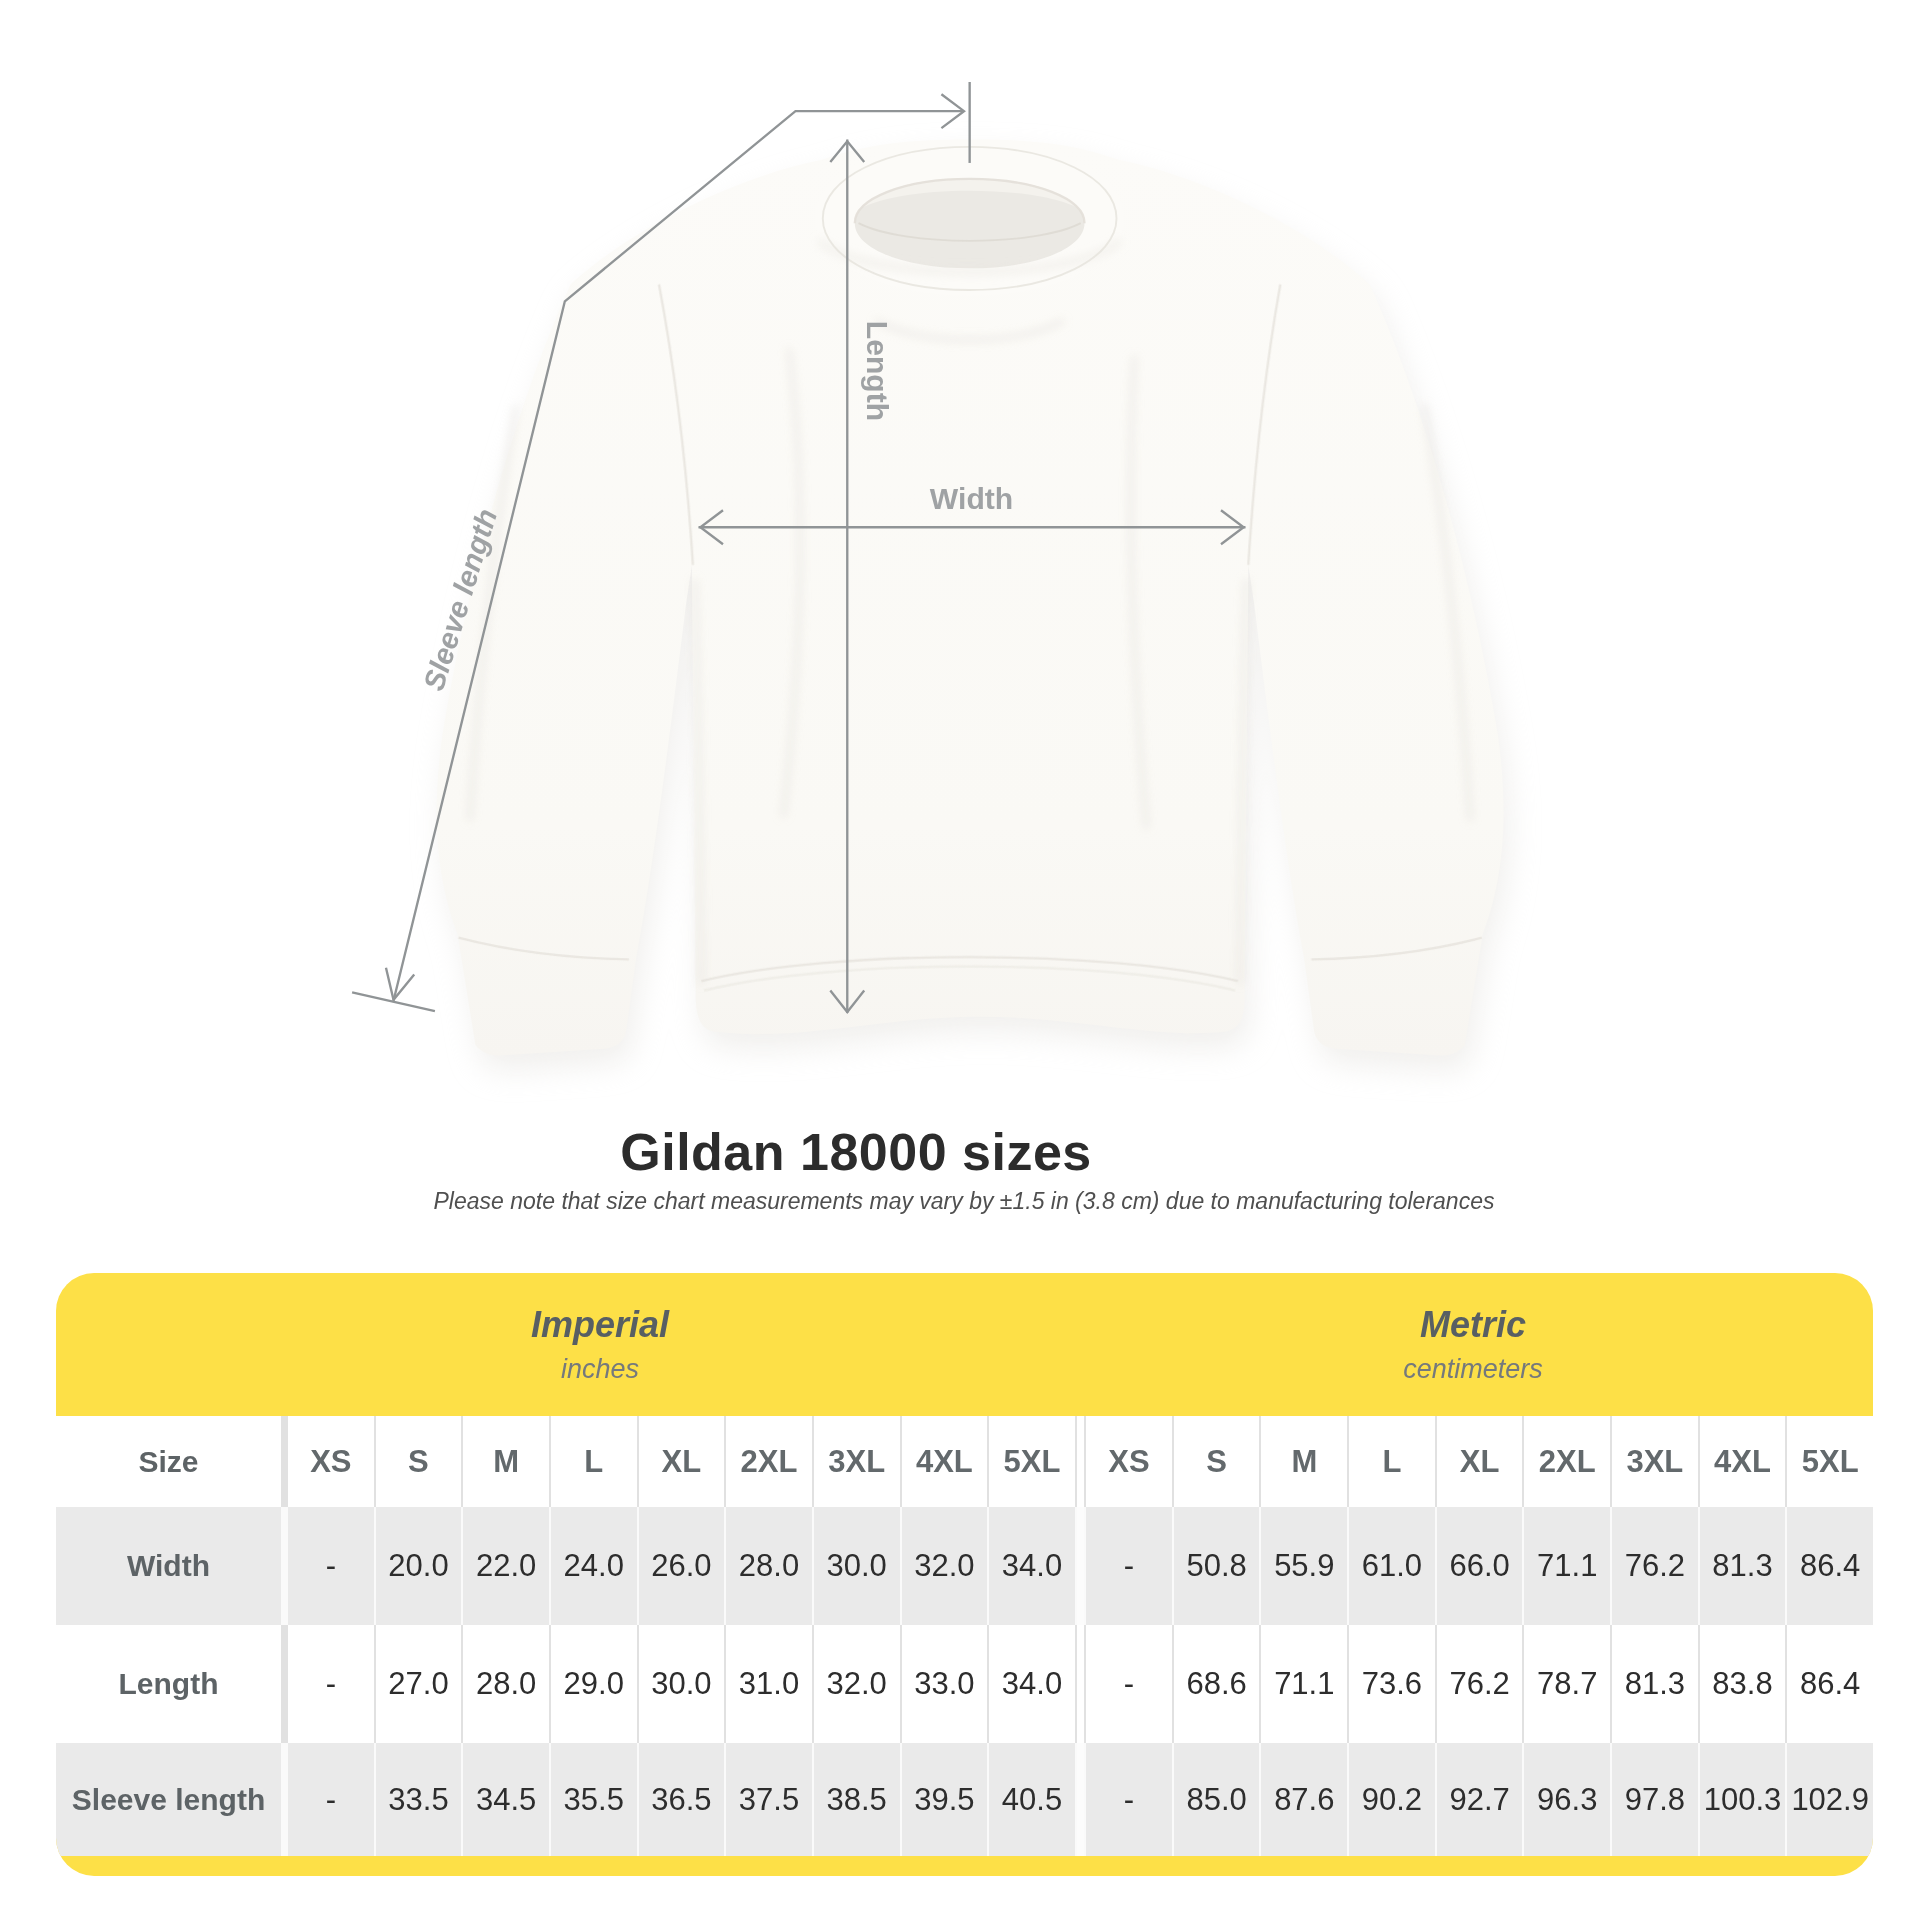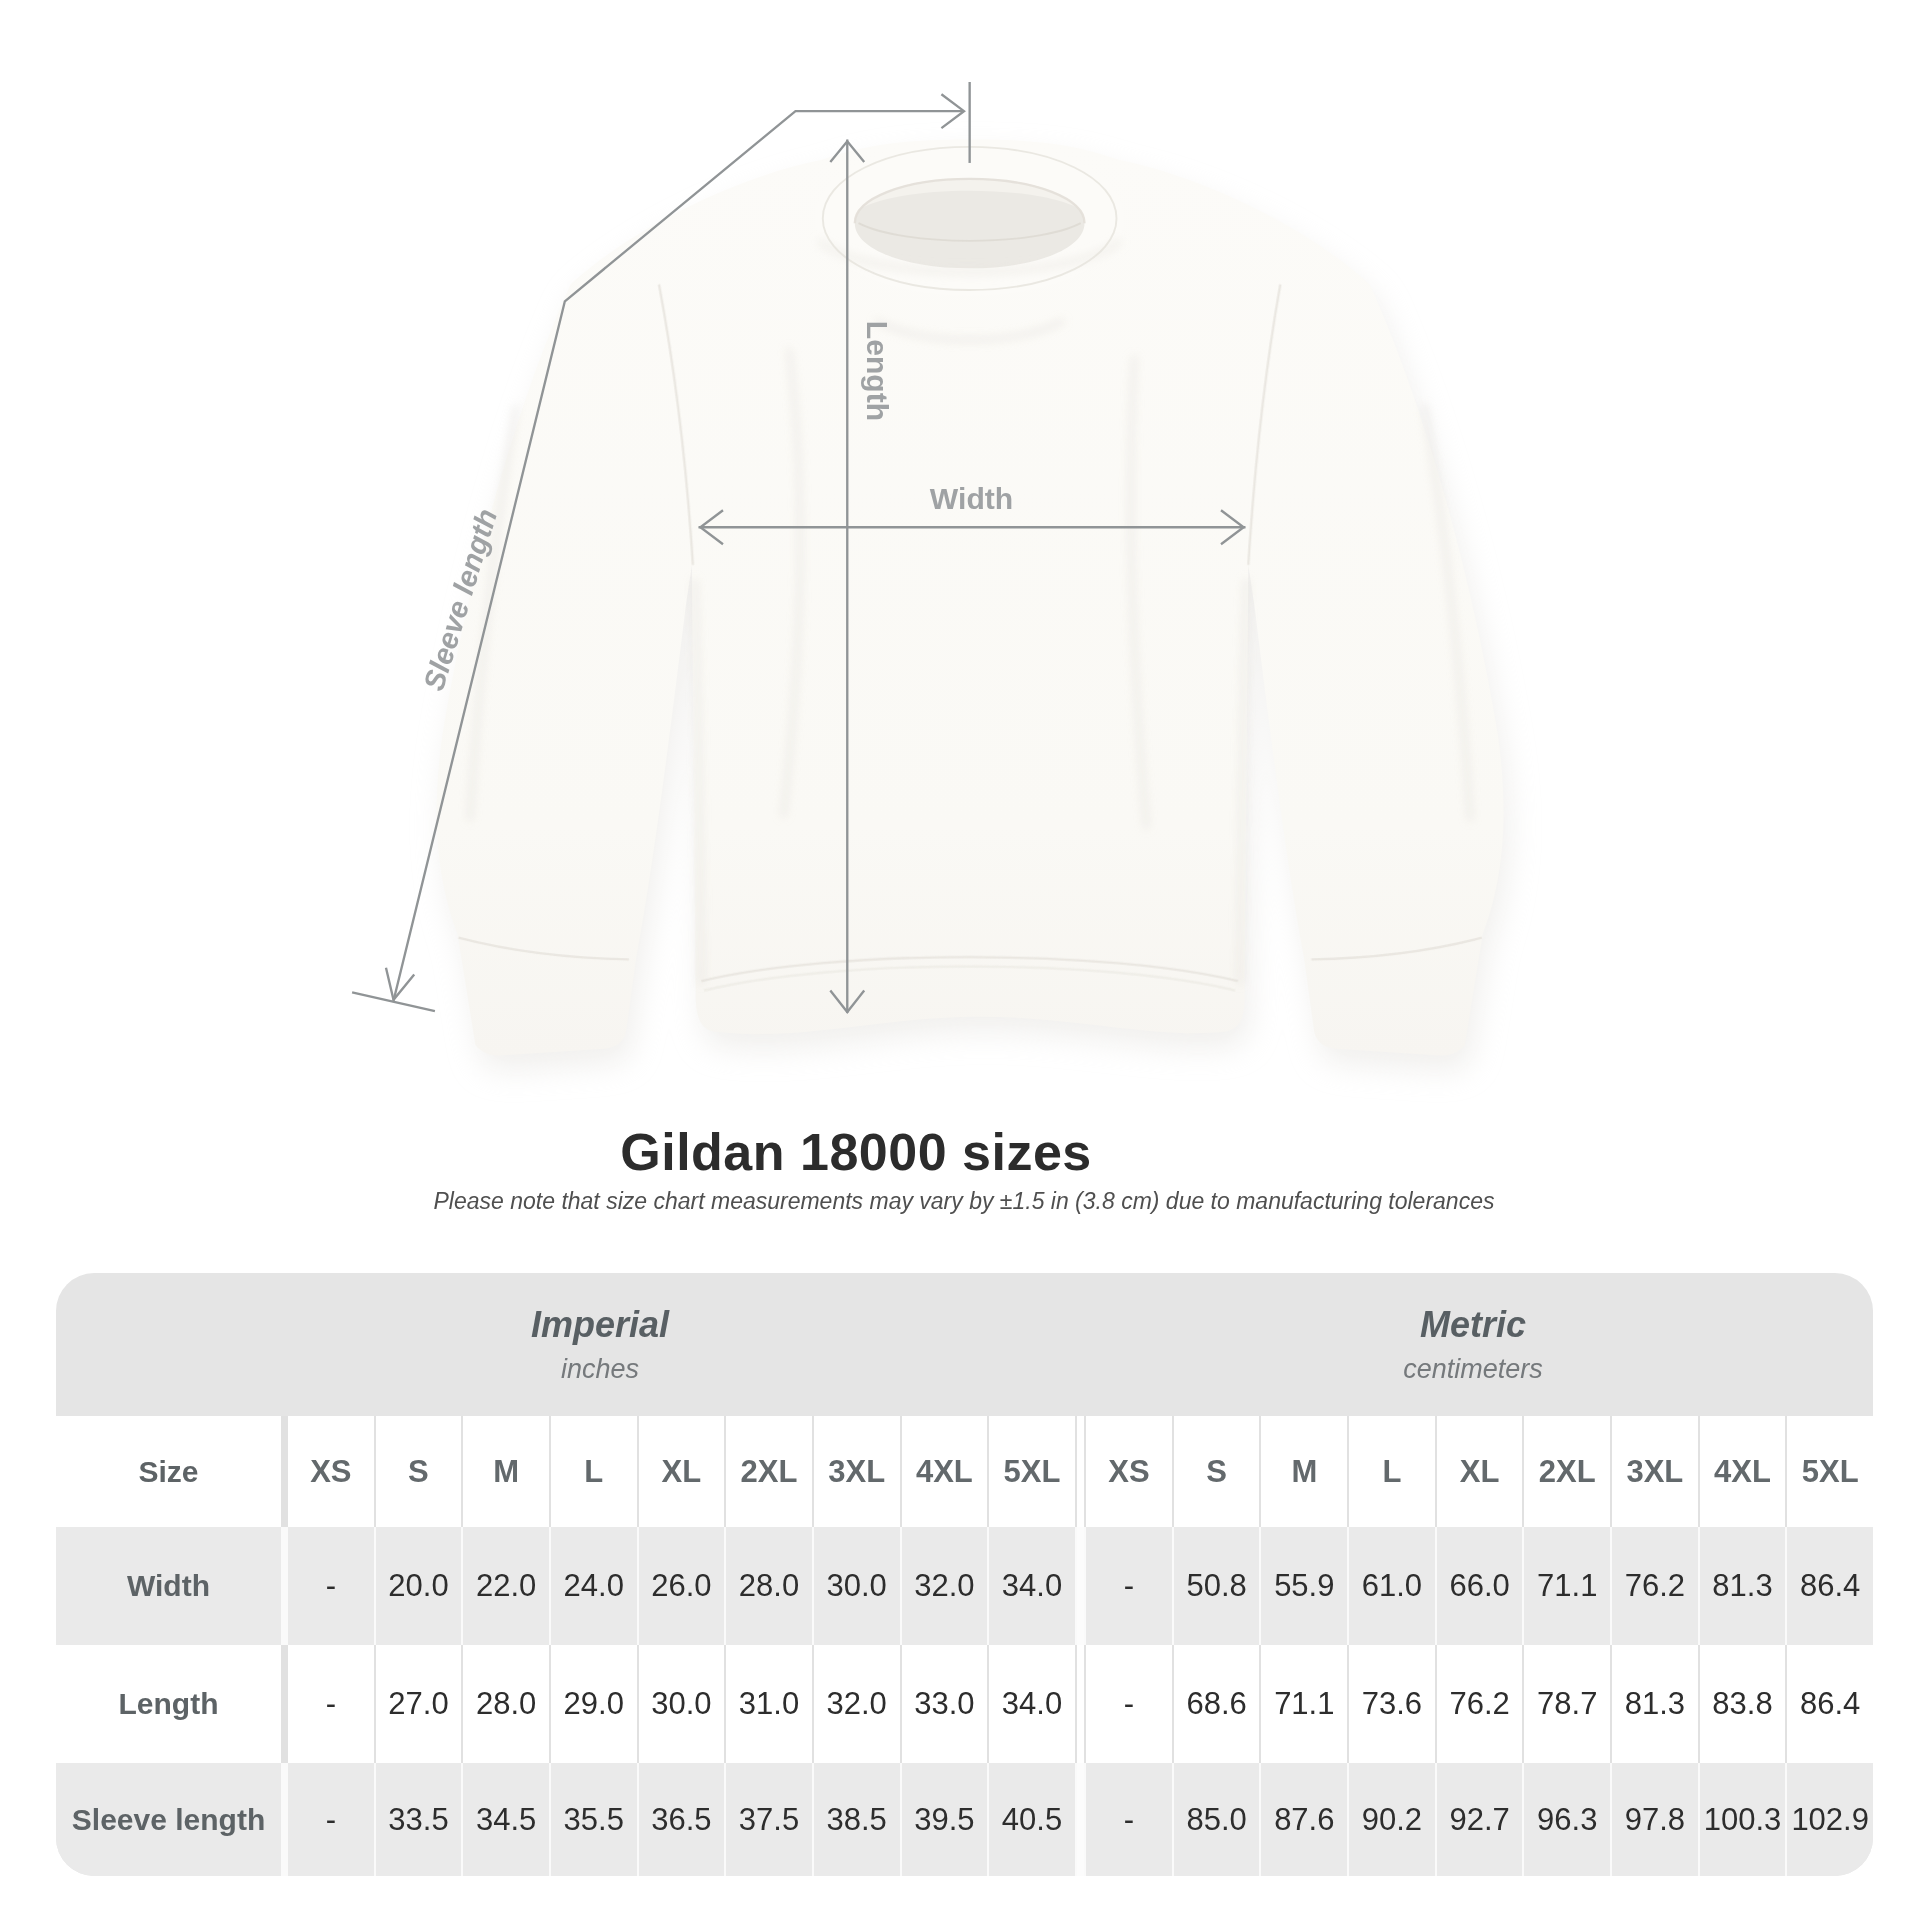--- a/index.html
+++ b/index.html
@@ -17,35 +17,35 @@
     font-size:52px;font-weight:700;color:#2c2c2c;letter-spacing:0.5px;
   }
   .page-subtitle{
     position:absolute;left:0;top:1188px;width:1928px;text-align:center;
     font-size:23px;font-style:italic;color:#4f4f4f;
   }
 
   
   .size-table{
     position:absolute;left:56px;top:1273px;width:1817px;height:603px;
-    background:#e5e5e5;border-radius:38px;overflow:hidden;
+    background:#fde047;border-radius:38px;overflow:hidden;
   }
   .band{position:relative;height:143px;}
   .unit-head{
     position:absolute;top:0;height:143px;transform:translateX(-50%);
     display:flex;flex-direction:column;justify-content:center;align-items:center;gap:8.5px;
   }
   .unit-title{font-size:36px;font-weight:700;font-style:italic;color:#585f63;}
   .unit-sub{font-size:27px;font-style:italic;color:#75797c;}
 
   .trow{
     display:grid;
     grid-template-columns:230px repeat(9,1fr) 9.4px repeat(9,1fr);
   }
-  .size-row{height:111px;}
+  .size-row{height:91px;}
   .data-row{height:118px;}
   .data-row:last-child{height:113px;}
 
   .white-row{--gap:#e1e1e1;--cellbg:#ffffff;--divbg:#ffffff;}
   .gray-row{--gap:#fafafa;--cellbg:#eaeaea;--divbg:#fcfcfc;}
 
   .cell{
     background:var(--cellbg);display:flex;align-items:center;justify-content:center;
     border-left:2.8px solid var(--gap);
     font-size:31px;color:#2d2d2d;

